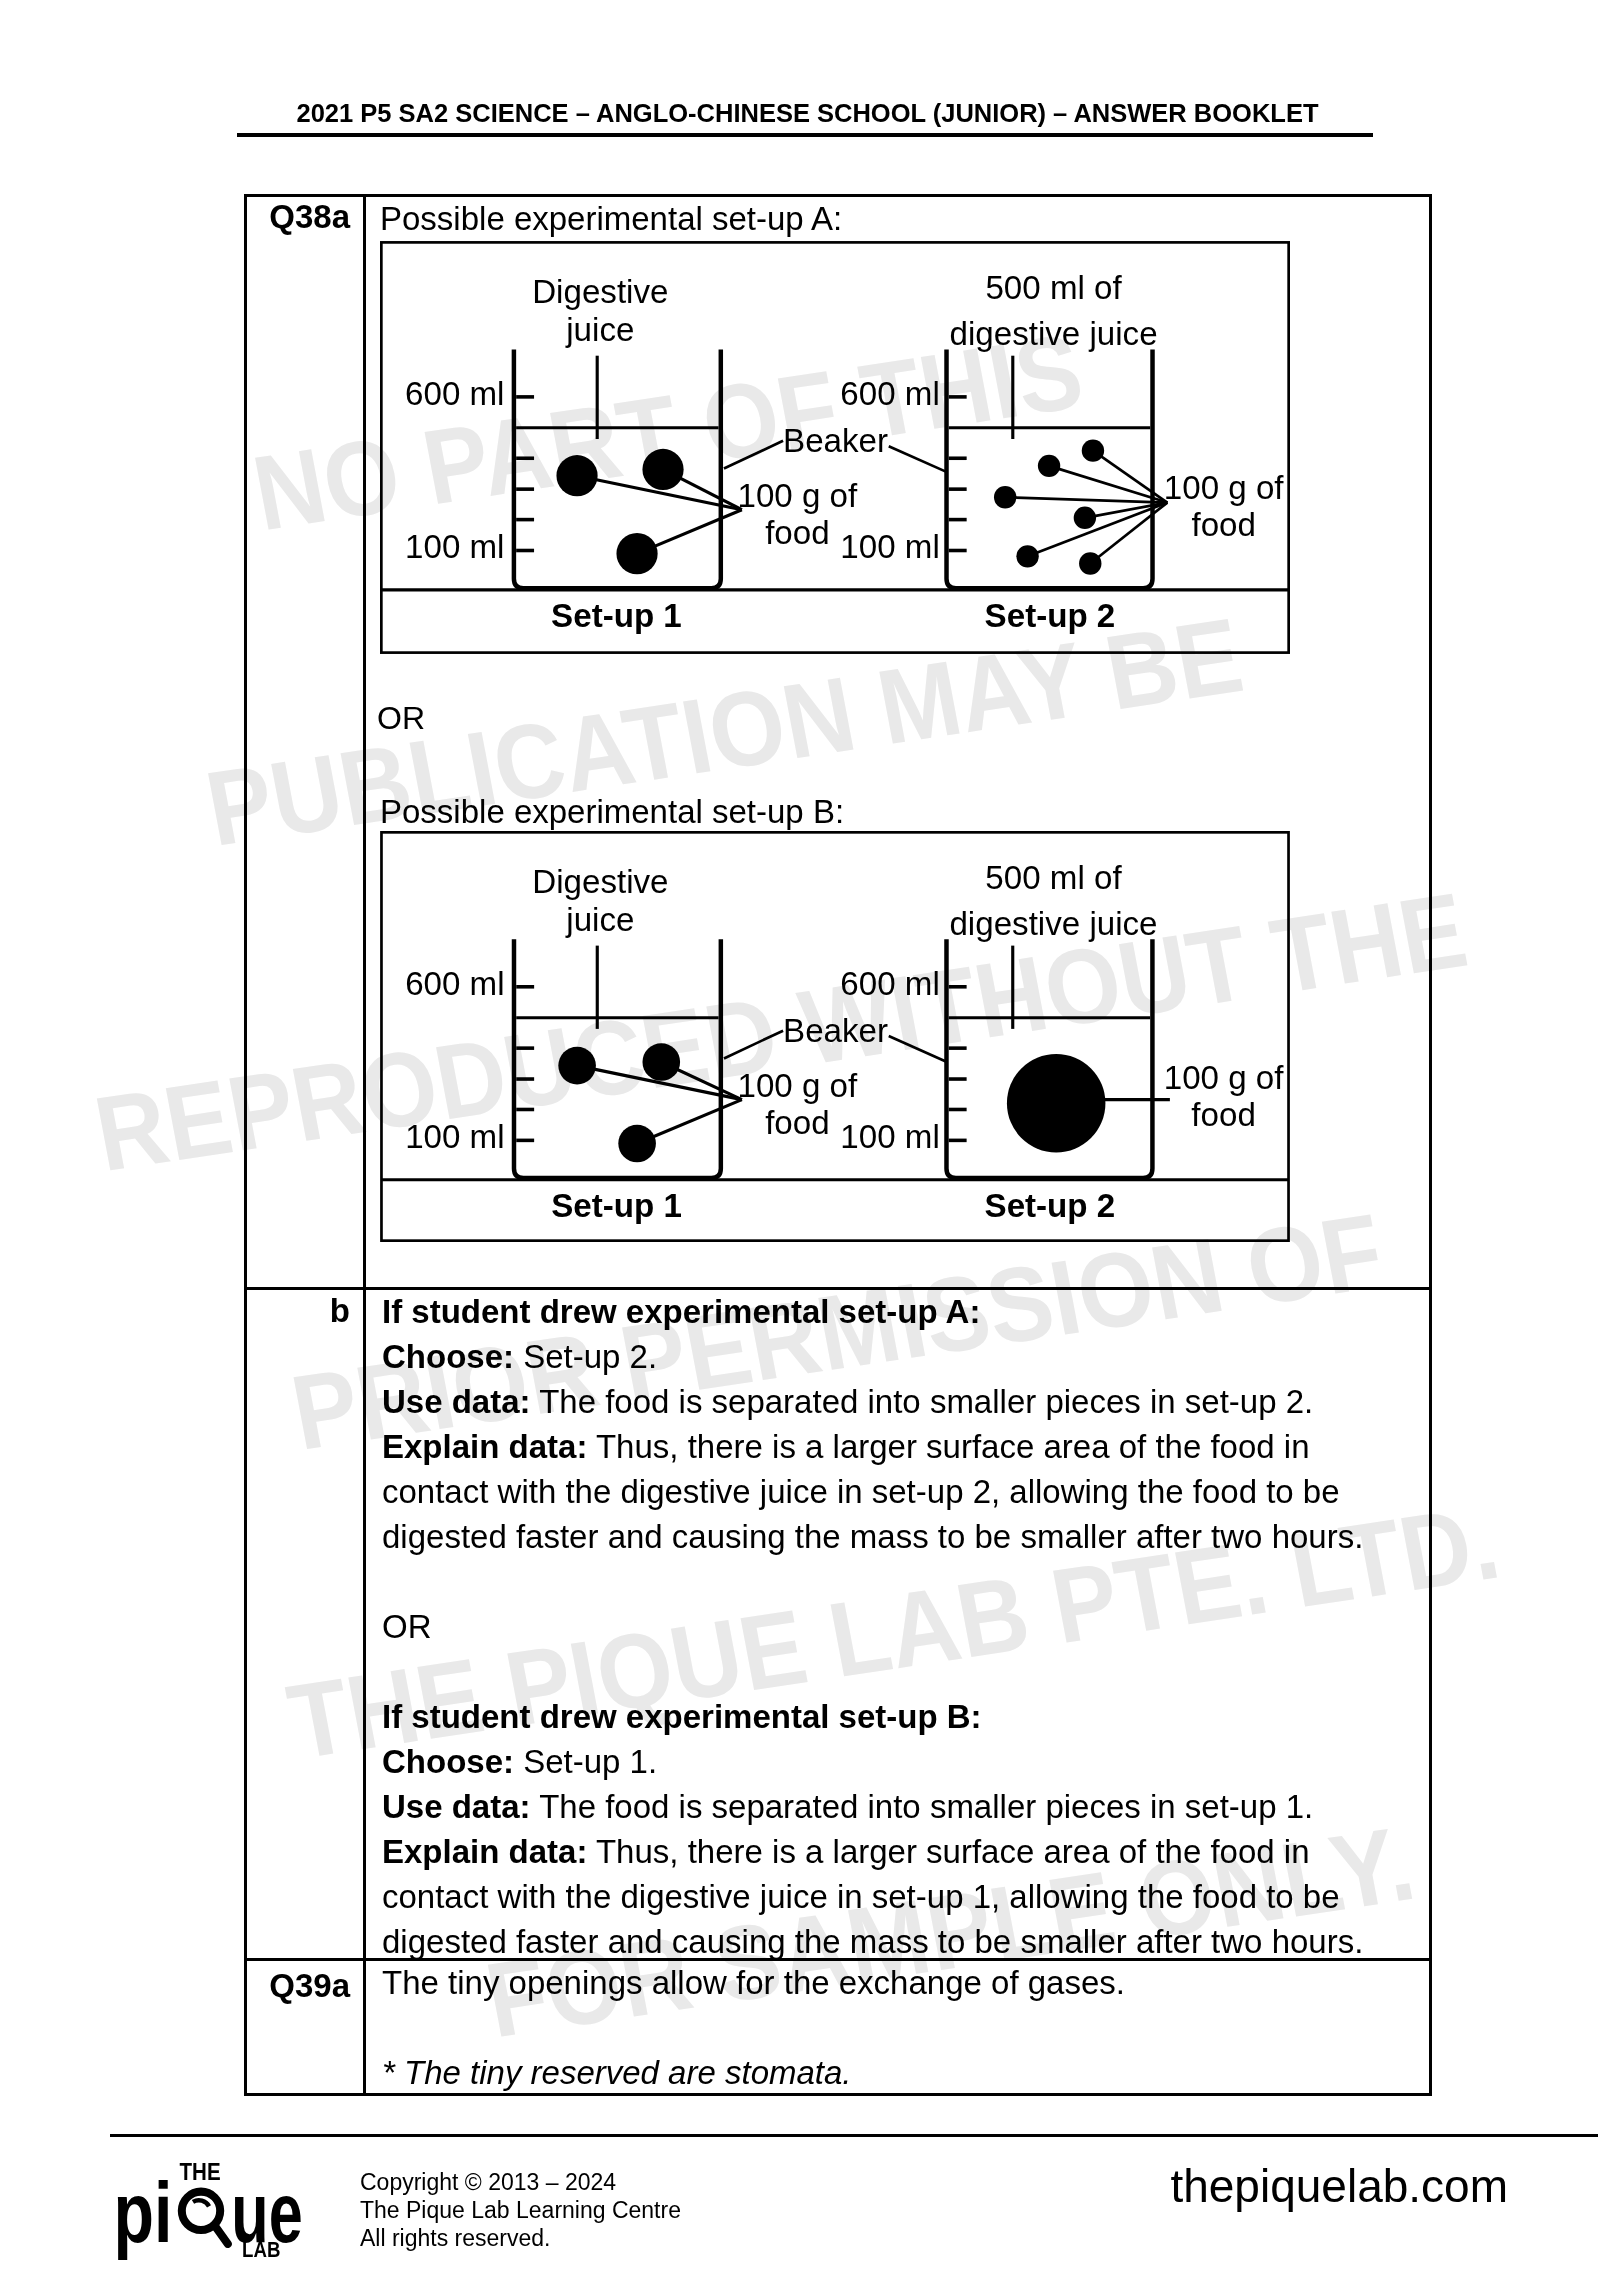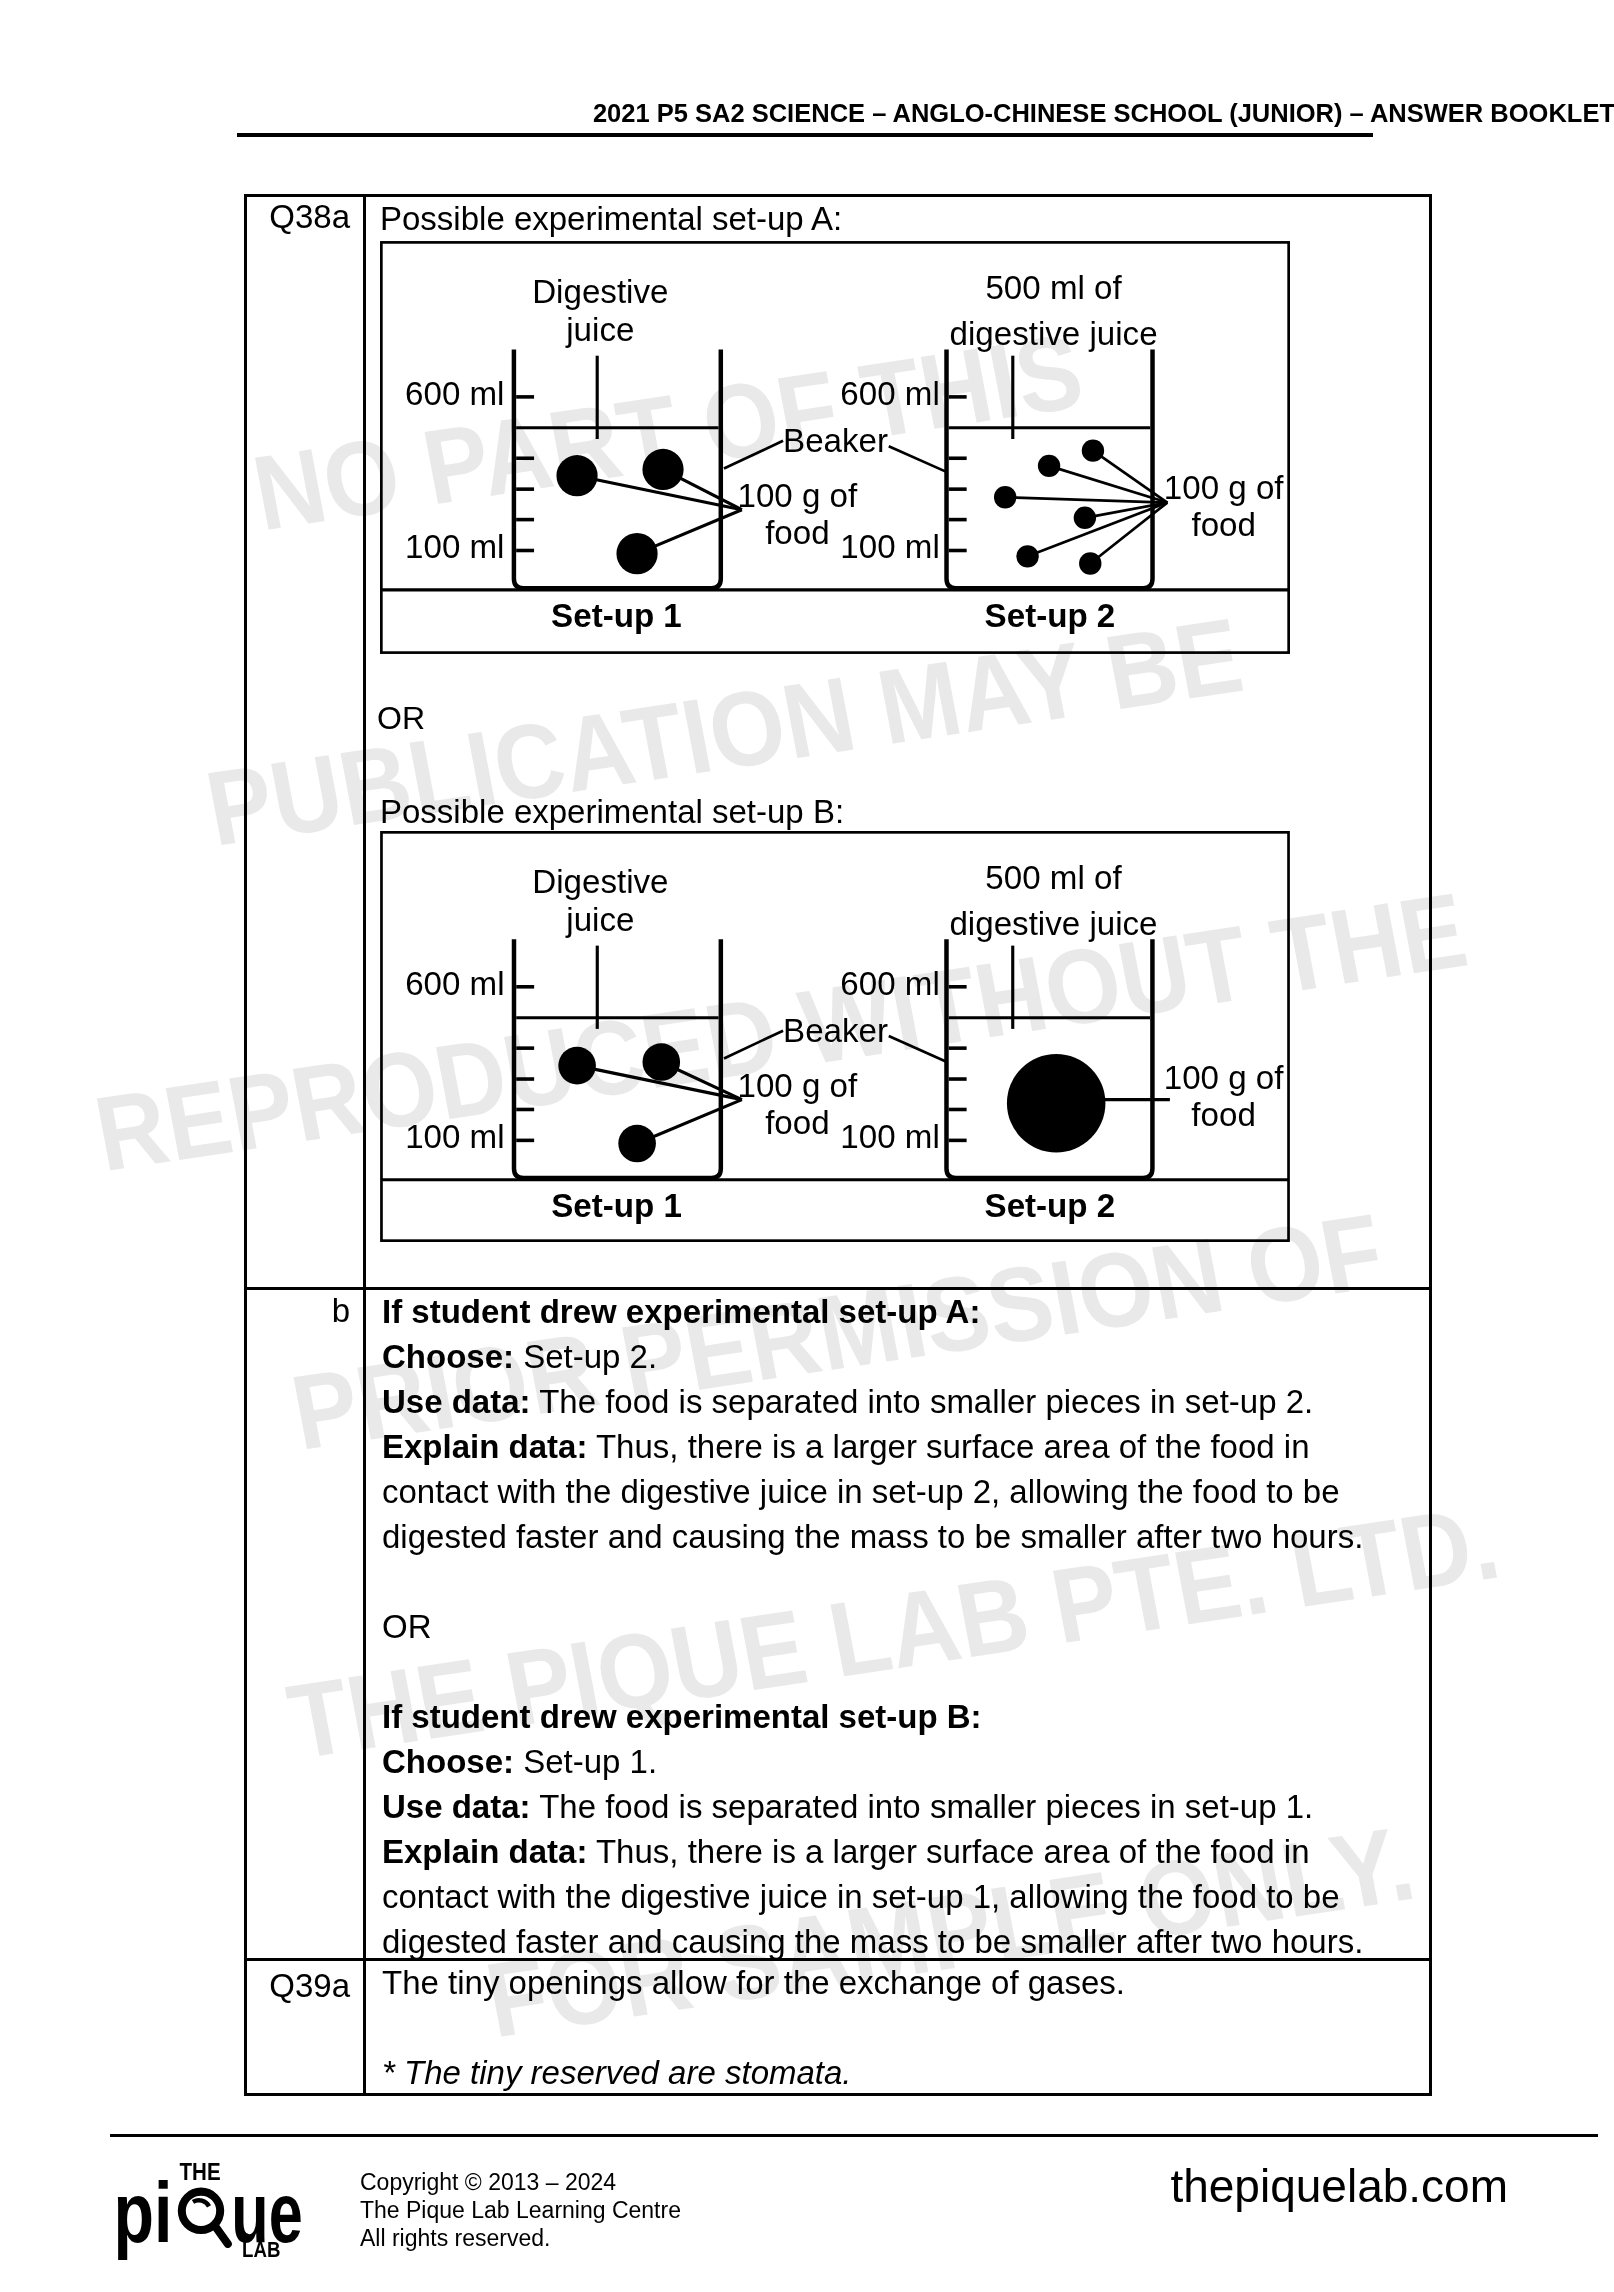--- a/index.html
+++ b/index.html
@@ -4,24 +4,24 @@
 <style>
 html,body{margin:0;padding:0}
 body{width:1615px;height:2293px;position:relative;background:#fff;overflow:hidden;
      font-family:"Liberation Sans",sans-serif;color:#000}
 .abs{position:absolute}
 .bar{position:absolute;background:#000}
 .wm{position:absolute;left:809px;top:1182px;width:1970px;margin-left:-985px;
     font-weight:bold;font-size:106px;line-height:305px;letter-spacing:0;
     color:#e9e9e9;text-align:center;white-space:nowrap;
     transform:translateY(-50%) rotate(-8.6deg) skewX(2.06deg) scaleX(0.91)}
-.hdr{position:absolute;left:0;top:99px;width:1615px;text-align:right;
+.hdr{position:absolute;left:0;top:99px;width:1615px;text-align:center;
      font-weight:bold;font-size:25.5px;line-height:29px;letter-spacing:0}
 .cellmain{position:absolute;left:382px;font-size:33px;line-height:45px;white-space:nowrap}
-.lbl{position:absolute;left:244px;width:106px;text-align:right;font-weight:normal;
+.lbl{position:absolute;left:244px;width:106px;text-align:right;font-weight:bold;
      font-size:33px;line-height:45px}
 .t1{position:absolute;left:380px;font-size:33px;line-height:45px;font-weight:normal;white-space:nowrap}
 .t2{position:absolute;left:377px;font-size:32px;line-height:45px;white-space:nowrap}
 svg text{font-family:"Liberation Sans",sans-serif;font-size:37px}
 svg .bd{font-weight:bold}
 .cop{position:absolute;left:360px;top:2168px;font-size:23px;line-height:28px}
 .url{position:absolute;right:107px;top:2166px;font-size:46px;line-height:41px}
 </style>
 </head>
 <body>

